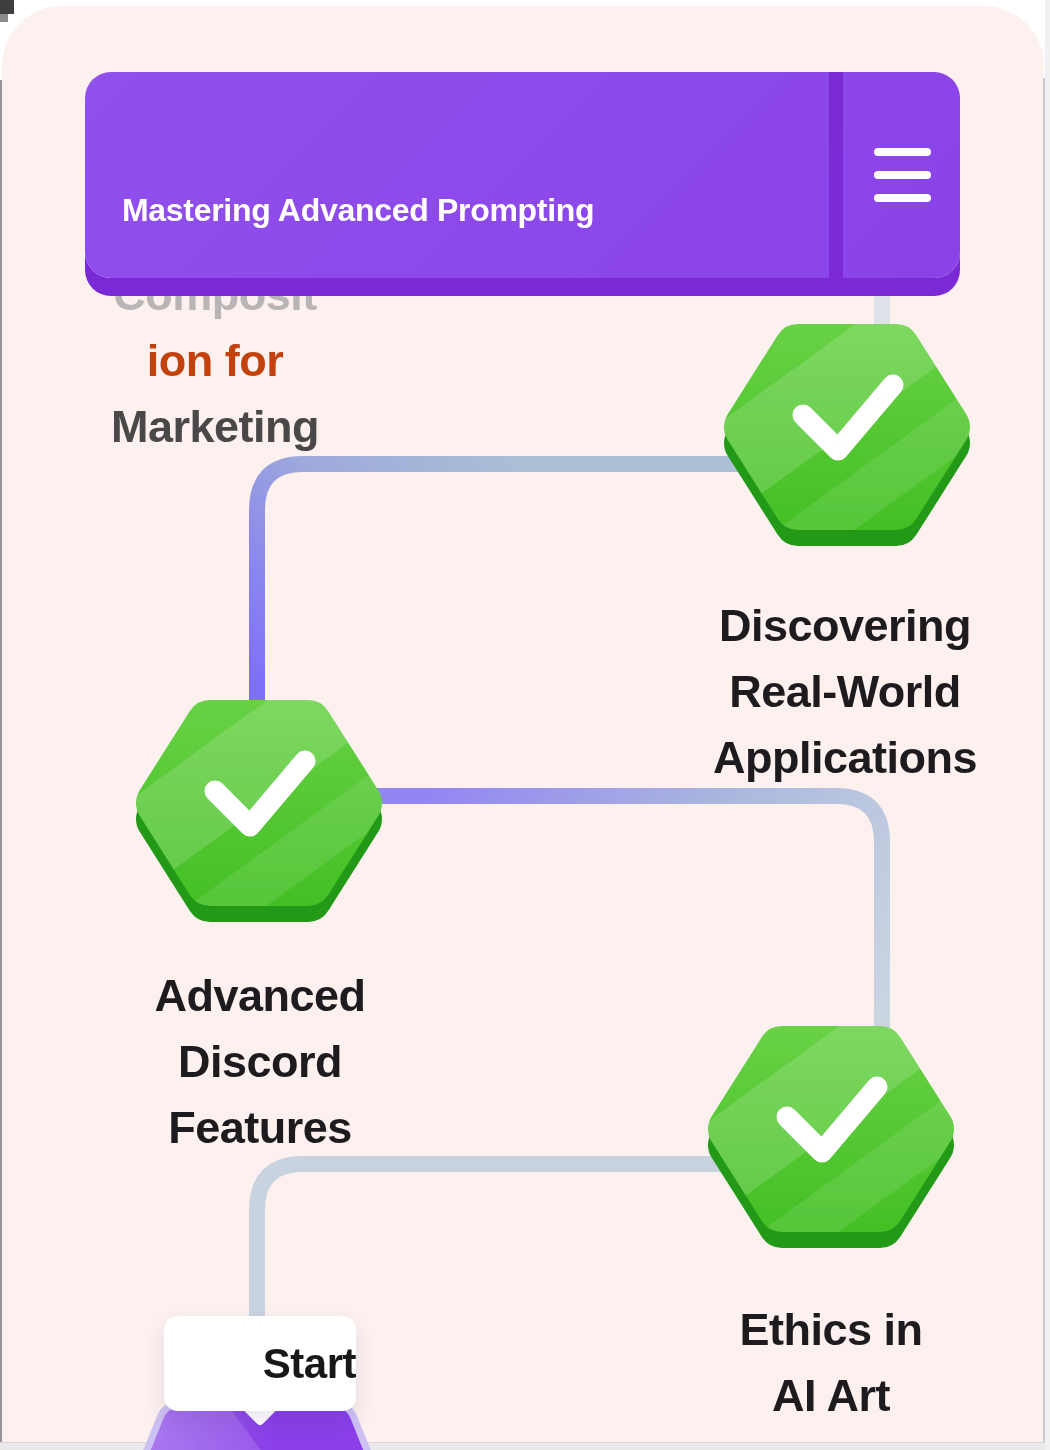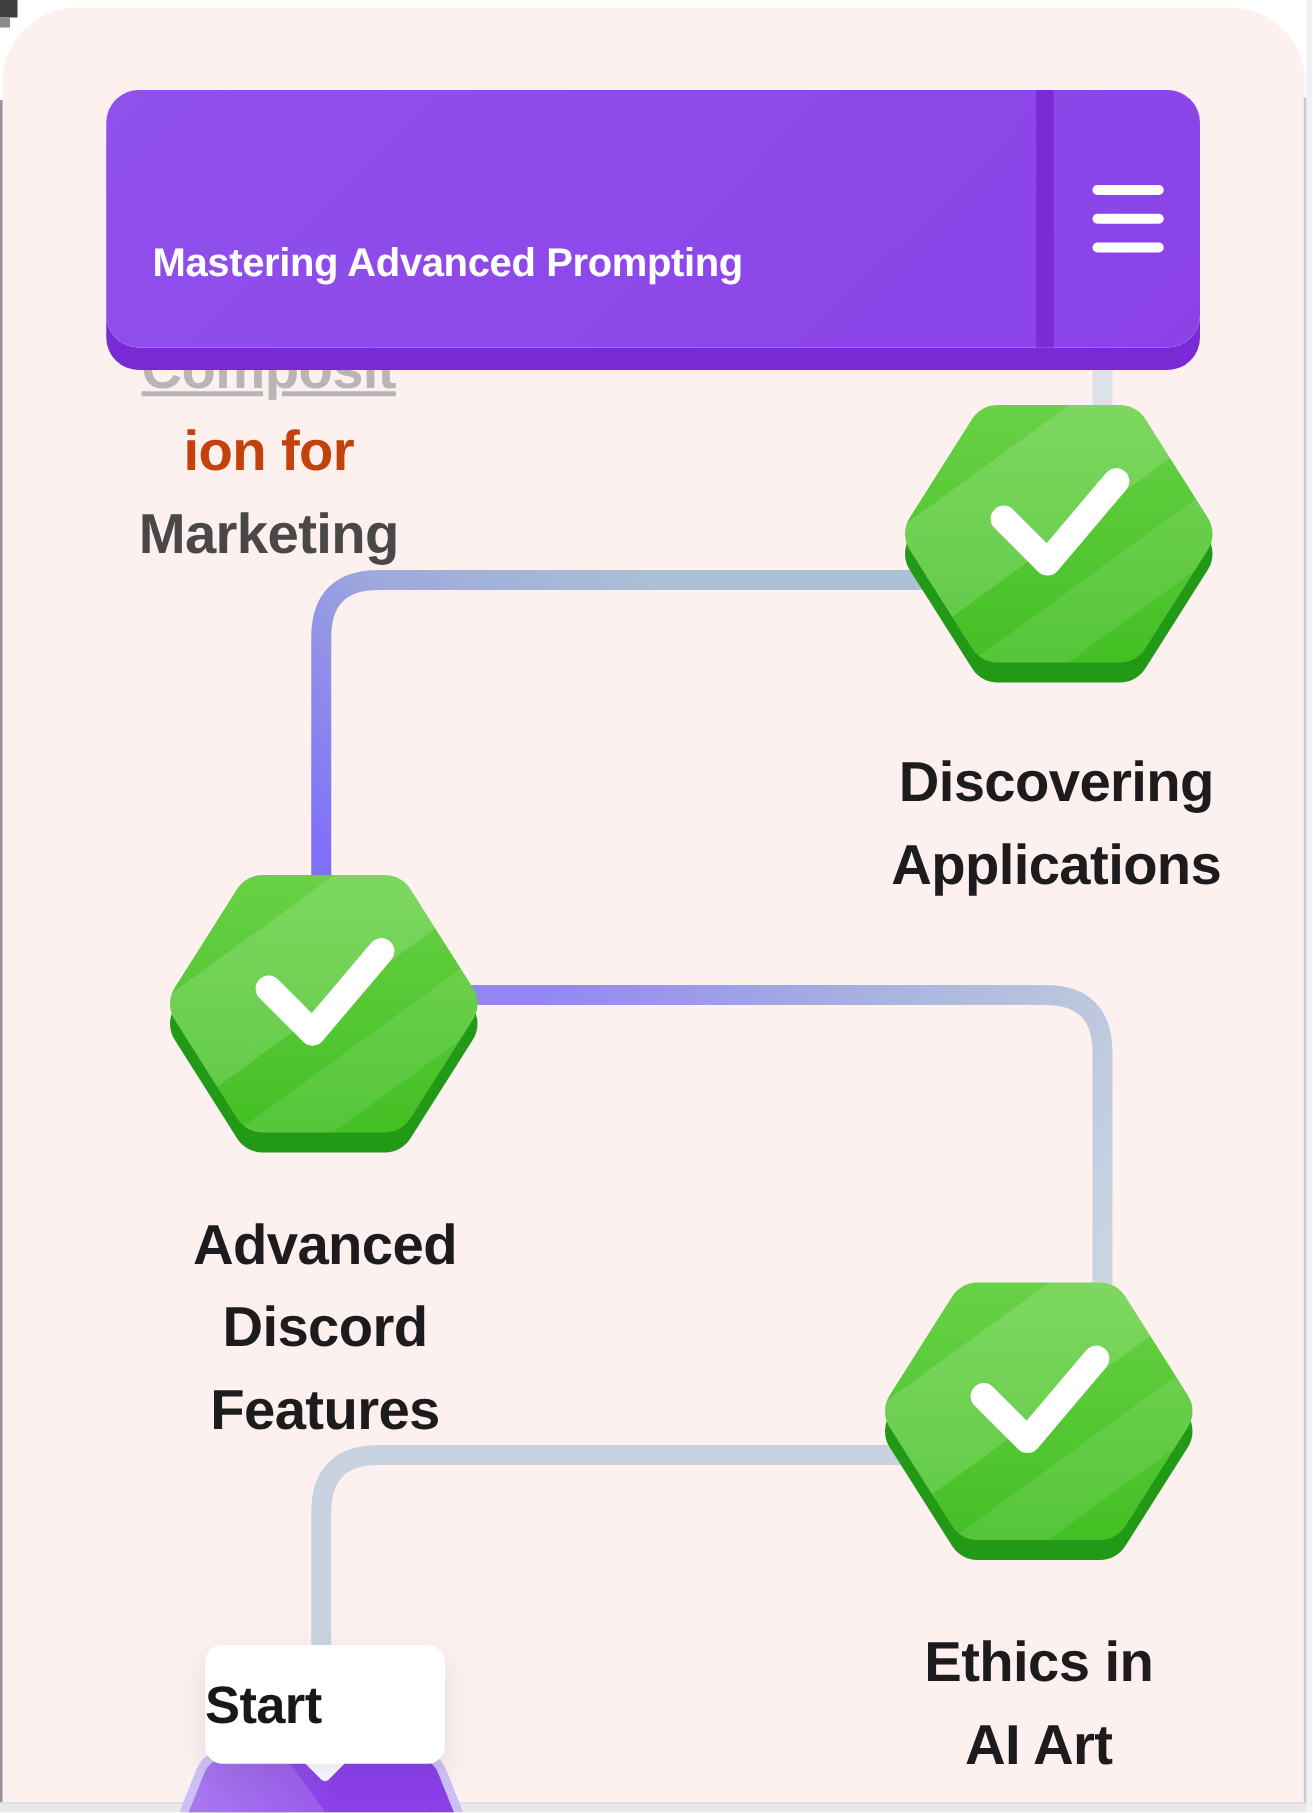--- a/index.html
+++ b/index.html
@@ -26,21 +26,21 @@
   .node svg{display:block;}
   .node-discovering{left:722px;top:314px;}
   .node-advanced{left:134px;top:690px;}
   .node-ethics{left:706px;top:1016px;}
   .node-start{left:122px;top:1398px;}
 
   
   .node-label{position:absolute;width:350px;text-align:center;font-size:45px;line-height:66px;
               font-weight:700;letter-spacing:-0.5px;color:#1d1b1e;}
   .label-composition{left:40px;top:262px;}
-  .label-composition .ln0{color:#b9b5b6;text-decoration:underline;}
+  .label-composition .ln0{color:#b9b5b6;}
   .label-composition .ln1{color:#c2410c;}
   .label-composition .ln2{color:#4a4749;}
   .label-discovering{left:670px;top:593px;}
   .label-advanced{left:85px;top:963px;}
   .label-ethics{left:656px;top:1297px;}
   .node-label span{display:block;}
 
   
   .header{position:absolute;left:85px;top:72px;width:875px;height:206px;border-radius:26px;
           background:linear-gradient(135deg,#9050ec 0%,#8a42e7 100%);
@@ -50,21 +50,21 @@
   .header .title{position:absolute;left:37px;top:120px;font-size:32px;font-weight:700;color:#ffffff;
                  letter-spacing:-0.3px;white-space:nowrap;}
   .header .divider{position:absolute;left:744px;top:0;width:14px;height:206px;background:#7b2bd6;}
   .menu-btn{position:absolute;left:760px;top:0;width:115px;height:206px;display:flex;flex-direction:column;
             justify-content:center;align-items:center;gap:15px;background:transparent;border:none;cursor:pointer;}
   .menu-btn .bar{width:57px;height:8px;border-radius:4px;background:#ffffff;}
 
   
   .tooltip{position:absolute;left:164px;top:1316px;width:192px;height:95px;background:#ffffff;
            border-radius:14px;box-shadow:0 10px 22px rgba(70,50,110,0.12);
-           display:flex;align-items:center;justify-content:flex-start;}
+           display:flex;align-items:center;justify-content:flex-end;}
   .tooltip .tip-label{font-size:42px;font-weight:700;color:#18181b;letter-spacing:-0.5px;}
   .tooltip-notch{position:absolute;left:244px;top:1388px;width:32px;height:32px;background:#ffffff;
                  transform:rotate(45deg);border-radius:4px;}
 </style>
 </head>
 <body>
 
 <div class="stage">
 
   <div class="corner-art"></div>
@@ -144,20 +144,21 @@
       </svg>
   </div>
   <div class="node node-ethics">
     <svg width="250" height="245">
         <use href="#hexC"></use>
       </svg>
   </div>
 
   <div class="node-label label-discovering">
     <span>Discovering</span>
+    <span>Real-World</span>
     <span>Applications</span>
   </div>
   <div class="node-label label-advanced">
     <span>Advanced</span>
     <span>Discord</span>
     <span>Features</span>
   </div>
   <div class="node-label label-ethics">
     <span>Ethics in</span>
     <span>AI Art</span>

